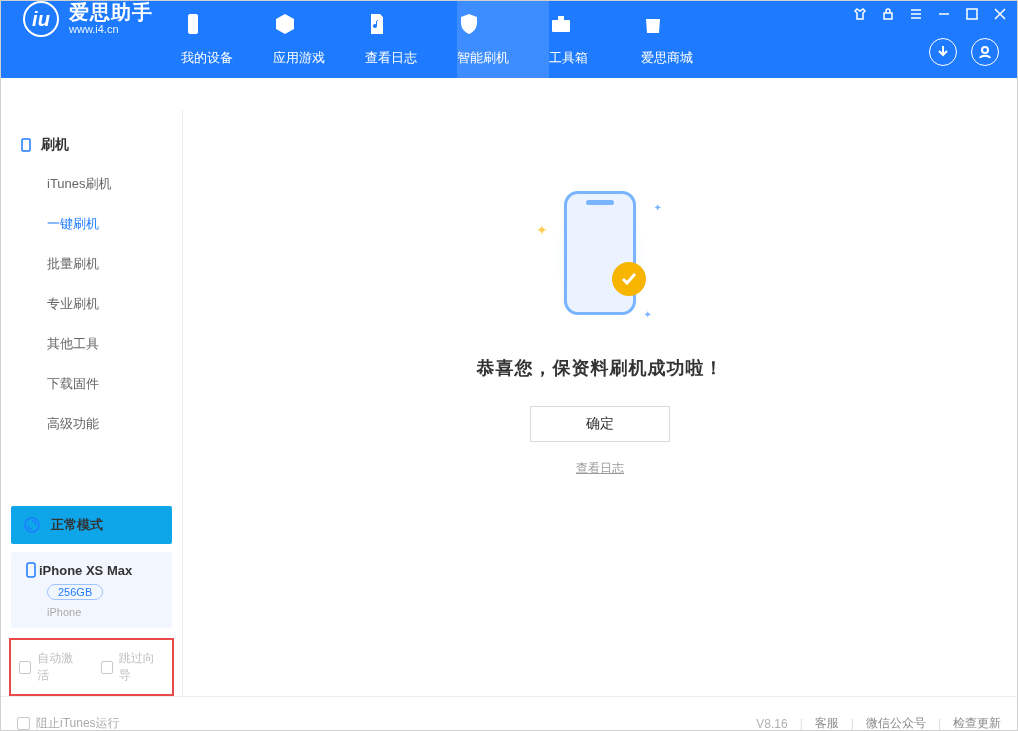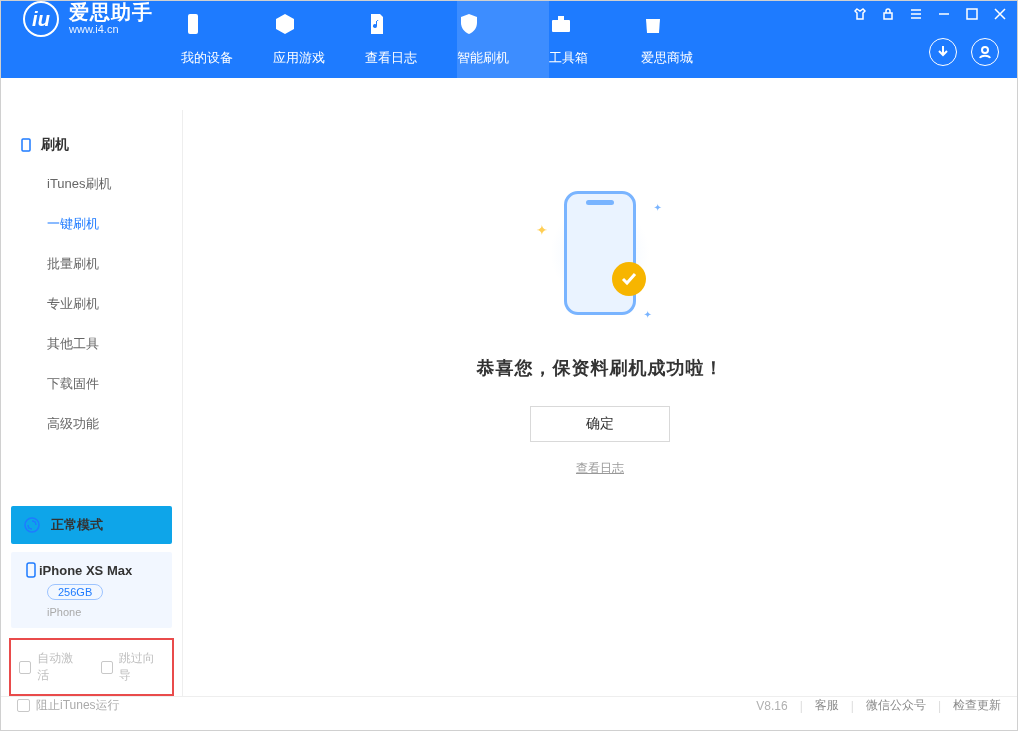--- a/index.html
+++ b/index.html
@@ -59,21 +59,21 @@
 .check-badge svg { width:18px; height:18px; stroke:#fff; stroke-width:3; fill:none; }
 .spark { position:absolute; color:#ffce54; font-size:14px; }
 .spark.s1 { left:6px; top:44px; } .spark.s2 { right:8px; top:24px; font-size:10px; color:#79b4ff; }
 .spark.s3 { right:18px; bottom:8px; font-size:10px; color:#79b4ff;}
 
 .msg { margin-top:28px; font-size:18px; font-weight:700; color:#333; letter-spacing:1px; }
 .ok-btn { margin-top:26px; width:140px; height:36px; border:1px solid #d9d9d9; background:#fff; font-size:14px; color:#333; cursor:pointer; }
 .log-link { margin-top:18px; font-size:12px; color:#999; text-decoration:underline; cursor:pointer; }
 
 
-.footer { height:36px; border-top:1px solid #eee; display:flex; align-items:flex-start; padding:0 16px; font-size:12px; color:#aaa; }
+.footer { height:36px; border-top:1px solid #eee; display:flex; align-items:flex-end; padding:0 16px; font-size:12px; color:#aaa; }
 .footer .chk { color:#aaa; }
 .footer-right { margin-left:auto; display:flex; align-items:center; gap:12px; }
 .footer-right .ver { color:#b0b0b0; }
 .footer-right .sep { color:#ddd; }
 .footer-right a { color:#8a8a8a; cursor:pointer; }
 </style>
 </head>
 <body>
 
 <div class="header">

